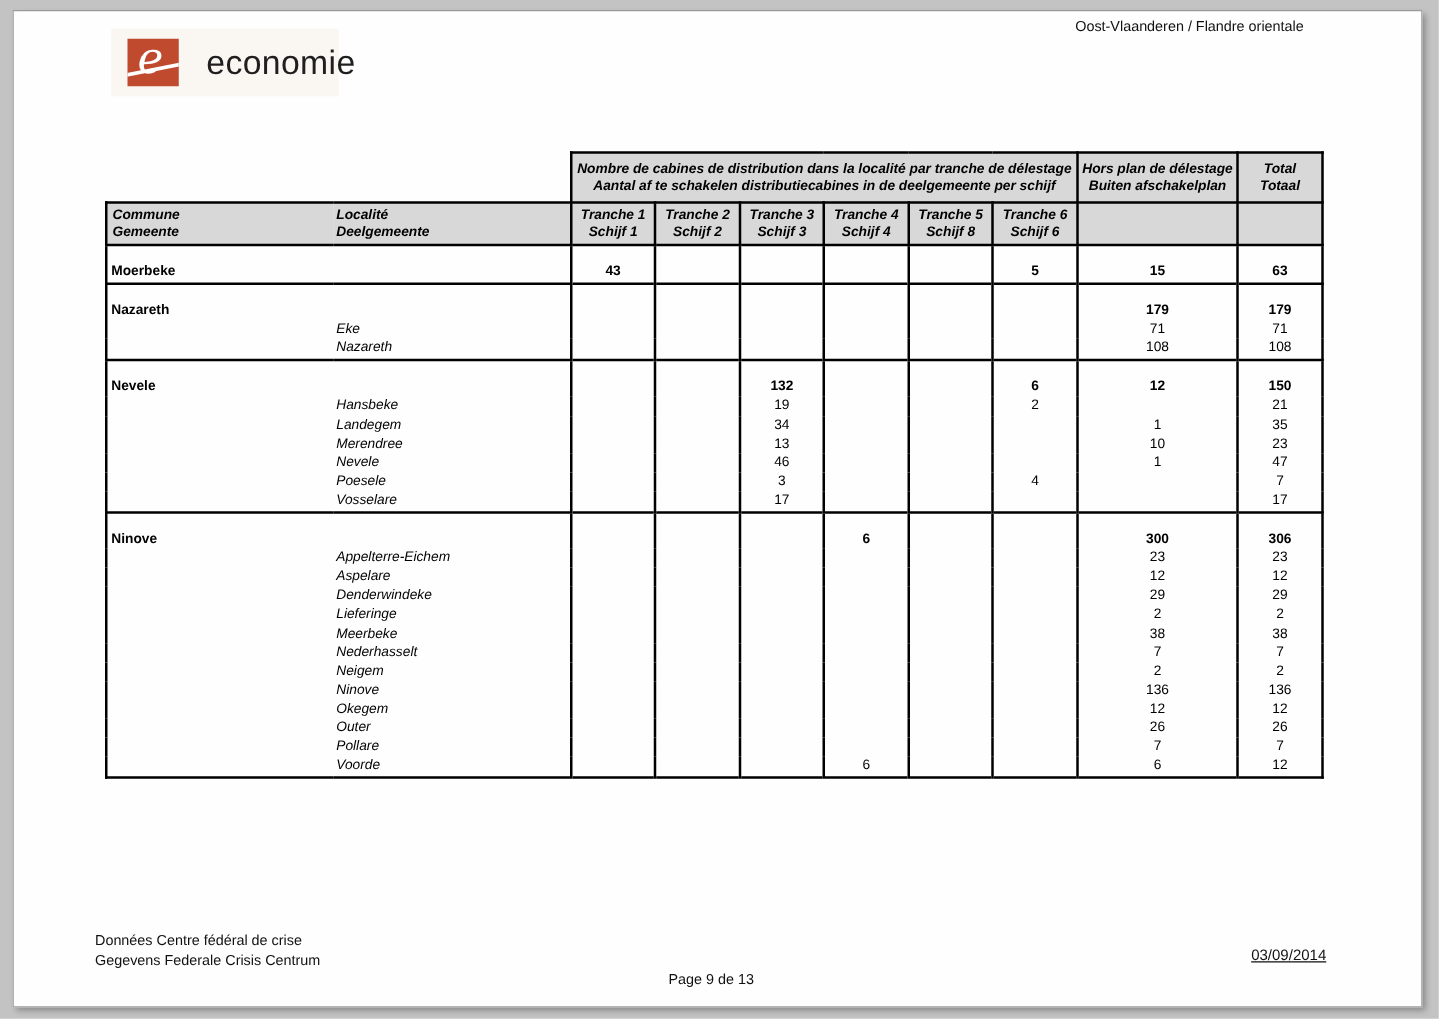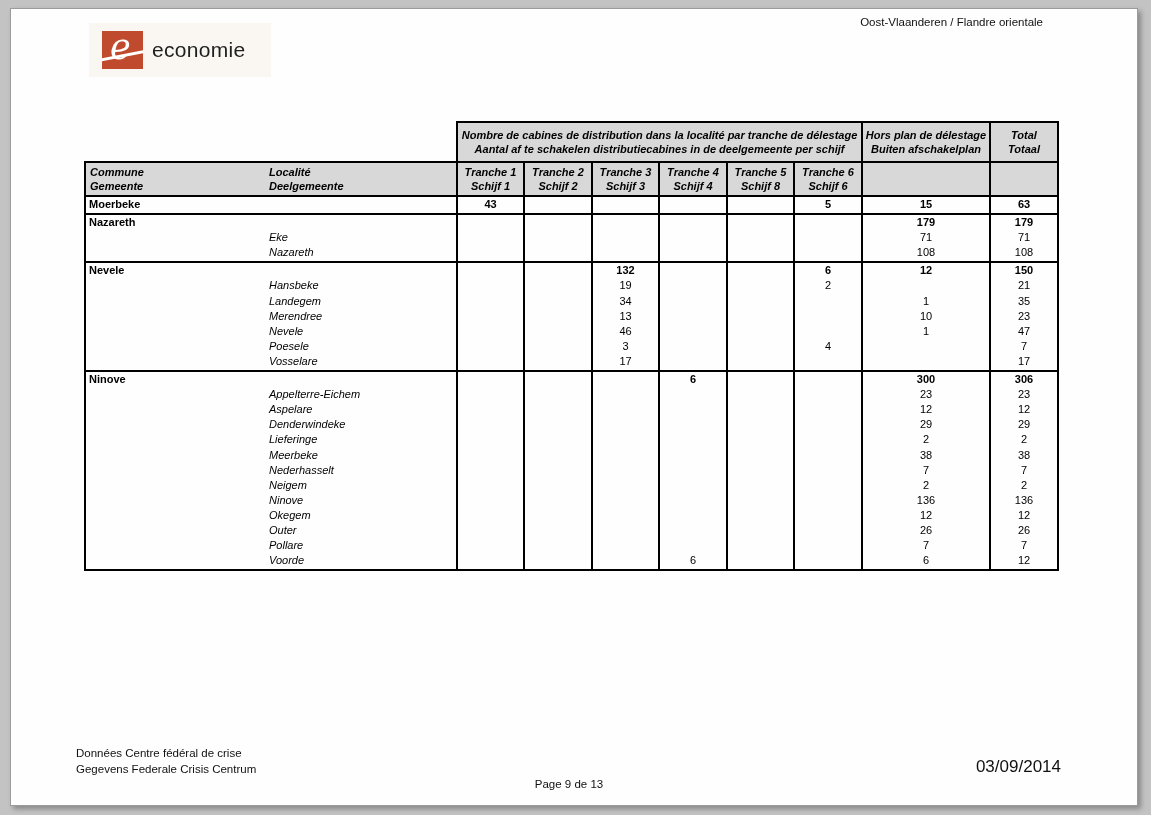--- a/index.html
+++ b/index.html
@@ -23,21 +23,21 @@
   }
   .logo-e {
     position:absolute; left:8px; top:-4px; color:#ffffff;
     font-family:"DejaVu Serif", serif; font-style:italic; font-size:35px; line-height:40px;
   }
   .logo-swoosh {
     position:absolute; left:-3px; top:23px; width:50px; height:3px;
     background:#ffffff; transform:rotate(-11deg);
   }
   .logo-text {
-    font-size:21px; color:#1f1f1f; margin-left:9px; letter-spacing:0.3px; line-height:30px;
+    font-size:27px; color:#1f1f1f; margin-left:22px; letter-spacing:0.3px; line-height:30px;
   }
 
   .region-label {
     position:absolute; top:7px; right:94px; font-size:11.5px; color:#111;
   }
 
   
   table.dist {
     position:absolute; left:73px; top:112px; width:973px;
     border-collapse:collapse; table-layout:fixed;
@@ -51,37 +51,37 @@
   table.dist thead td.blank-h { background:transparent; border:none; }
   table.dist thead tr.r1 td { height:40px;margin-left:12px; }
   table.dist thead tr.r2 td { height:20px;margin-top:23px; }
   table.dist thead td.h2-commune { text-align:left; border-right:none; padding-left:4px; }
   table.dist thead td.h2-localite { text-align:left; border-left:none; padding-left:2px; }
 
   table.dist tbody { border:2px solid #000; }
   table.dist tbody td {
     padding:0; line-height:15.1px; vertical-align:top; white-space:nowrap; overflow:hidden;
   }
-  table.dist tbody tr:first-child td { padding-top:0; }
+  table.dist tbody tr:first-child td { padding-top:13px; }
   table.dist tbody tr:last-child td { padding-bottom:1px; }
   table.dist td.num { border-left:2px solid #000; text-align:center; font-style:normal; }
   table.dist td.loc { padding-left:2px; font-style:italic; }
   table.dist td.com { font-weight:bold; padding-left:3px; }
   table.dist tr.total-row td { font-weight:bold; }
 
   
   .footer-left {
     position:absolute; left:65px; top:737px; font-size:11.5px; line-height:15.5px; color:#111;
   }
   .footer-center {
     position:absolute; left:0; top:737px; width:1116px; text-align:center;
     font-size:11.5px; line-height:15.5px; color:#111; white-space:pre;
   }
   .footer-date {
-    position:absolute; right:76px; top:748px; font-size:17px; color:#111;
+    position:absolute; right:76px; top:748px; font-size:12px; color:#111;text-decoration:underline;
   }
 </style>
 </head>
 <body>
 
 <div class="page">
 
   <div class="logo-block">
     <div class="logo-mark">
       <span class="logo-e">e</span>

